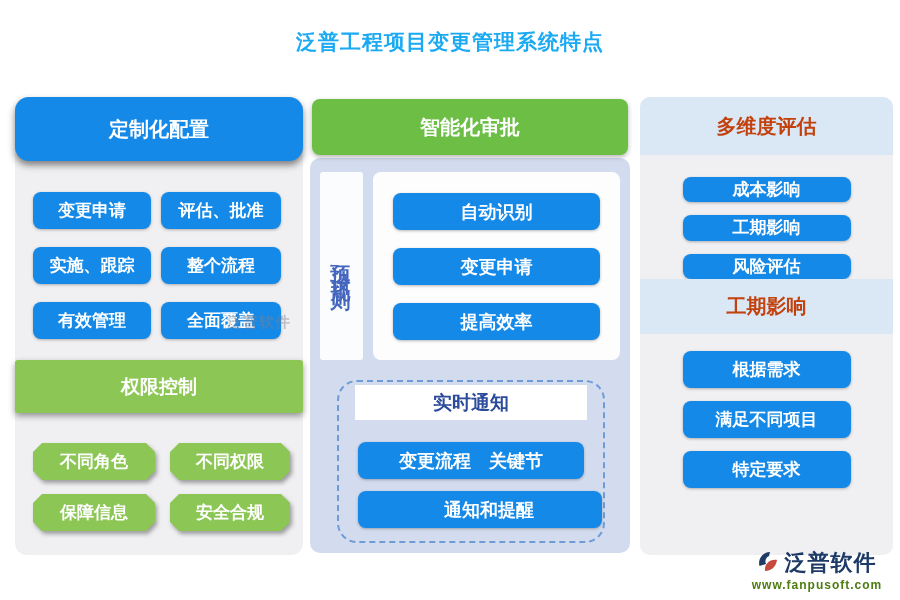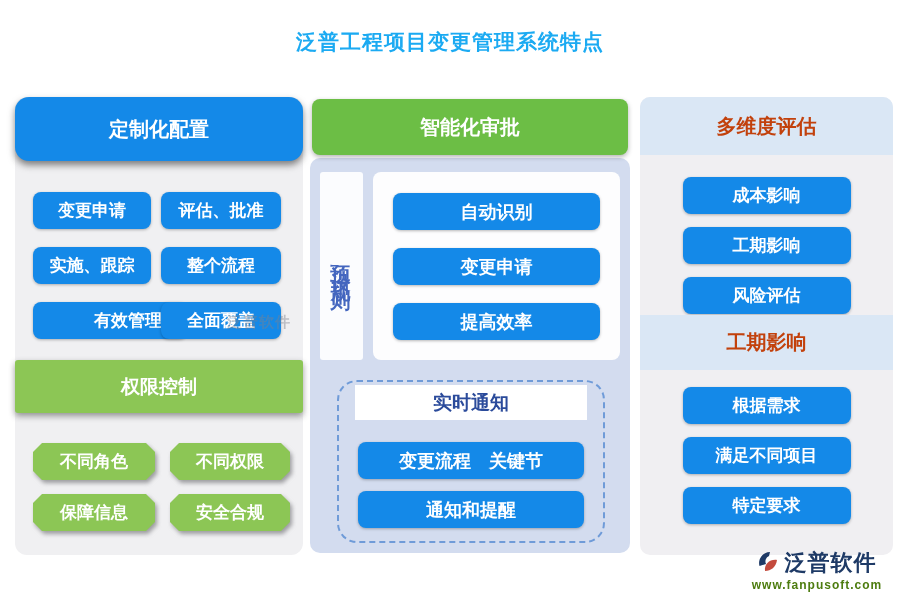--- a/index.html
+++ b/index.html
@@ -97,21 +97,21 @@
 
 <div id="title" class="abs">泛普工程项目变更管理系统特点</div>
 
 <div id="left-panel" class="abs">
   <div id="left-header" class="abs">定制化配置</div>
 
   <div class="btn-blue abs" style="left:18px;top:95px;width:118px;height:37px;">变更申请</div>
   <div class="btn-blue abs" style="left:146px;top:95px;width:120px;height:37px;">评估、批准</div>
   <div class="btn-blue abs" style="left:18px;top:150px;width:118px;height:37px;">实施、跟踪</div>
   <div class="btn-blue abs" style="left:146px;top:150px;width:120px;height:37px;">整个流程</div>
-  <div class="btn-blue abs" style="left:18px;top:205px;width:118px;height:37px;padding-left:36px;">有效管理</div>
+  <div class="btn-blue abs" style="left:18px;top:205px;width:118px;height:37px;">有效管理</div>
   <div class="btn-blue abs" style="left:146px;top:205px;width:120px;height:37px;">全面覆盖</div>
 
   <div id="watermark" class="abs">泛普软件</div>
 
   <div id="perm-header" class="abs">权限控制</div>
 
   <span class="g-wrap" style="left:155px;top:346px;width:120px;height:37px;">
     <span class="btn-green">不同权限</span>
   </span>
   <span class="g-wrap" style="left:18px;top:346px;width:122px;height:37px;">
@@ -132,27 +132,27 @@
   <div id="mid-side-label" class="abs">预设规则</div>
   <div id="mid-white" class="abs">
     <div class="btn-blue mid-btn" style="top:21px;">自动识别</div>
     <div class="btn-blue mid-btn" style="top:76px;">变更申请</div>
     <div class="btn-blue mid-btn" style="top:131px;">提高效率</div>
   </div>
 
   <div id="notify-box" class="abs">
     <div id="notify-header" class="abs">实时通知</div>
     <div class="btn-blue notify-btn" style="top:60px;">变更流程　关键节</div>
-    <div class="btn-blue notify-btn" style="top:109px;">通知和提醒</div>
+    <div class="btn-blue notify-btn" style="top:109px;padding-left:18px;">通知和提醒</div>
   </div>
 </div>
 
 <div id="right-panel" class="abs">
   <div class="r-header">多维度评估</div>
-  <div class="r-body" style="height:160px;">
+  <div class="r-body" style="height:124px;">
     <div class="btn-blue">成本影响</div>
     <div class="btn-blue">工期影响</div>
     <div class="btn-blue">风险评估</div>
   </div>
   <div class="r-header second">工期影响</div>
   <div class="r-body" id="r-body-b">
     <div class="btn-blue">根据需求</div>
     <div class="btn-blue">满足不同项目</div>
     <div class="btn-blue">特定要求</div>
   </div>

